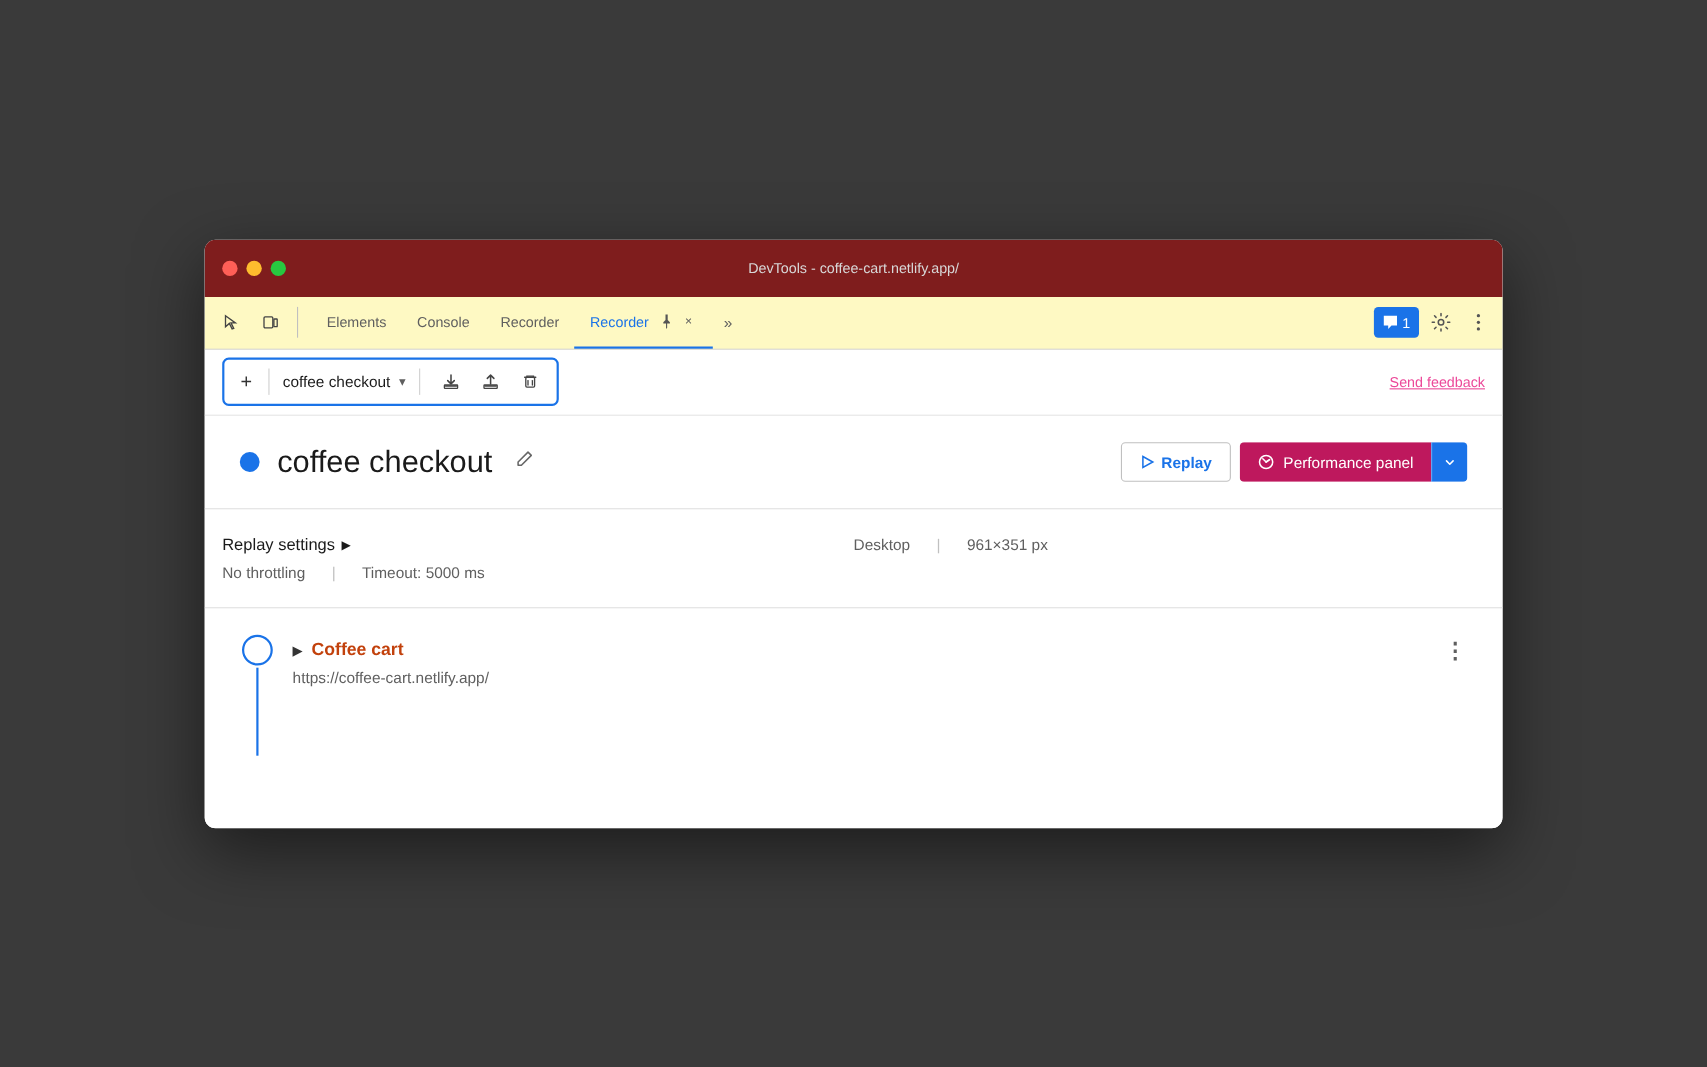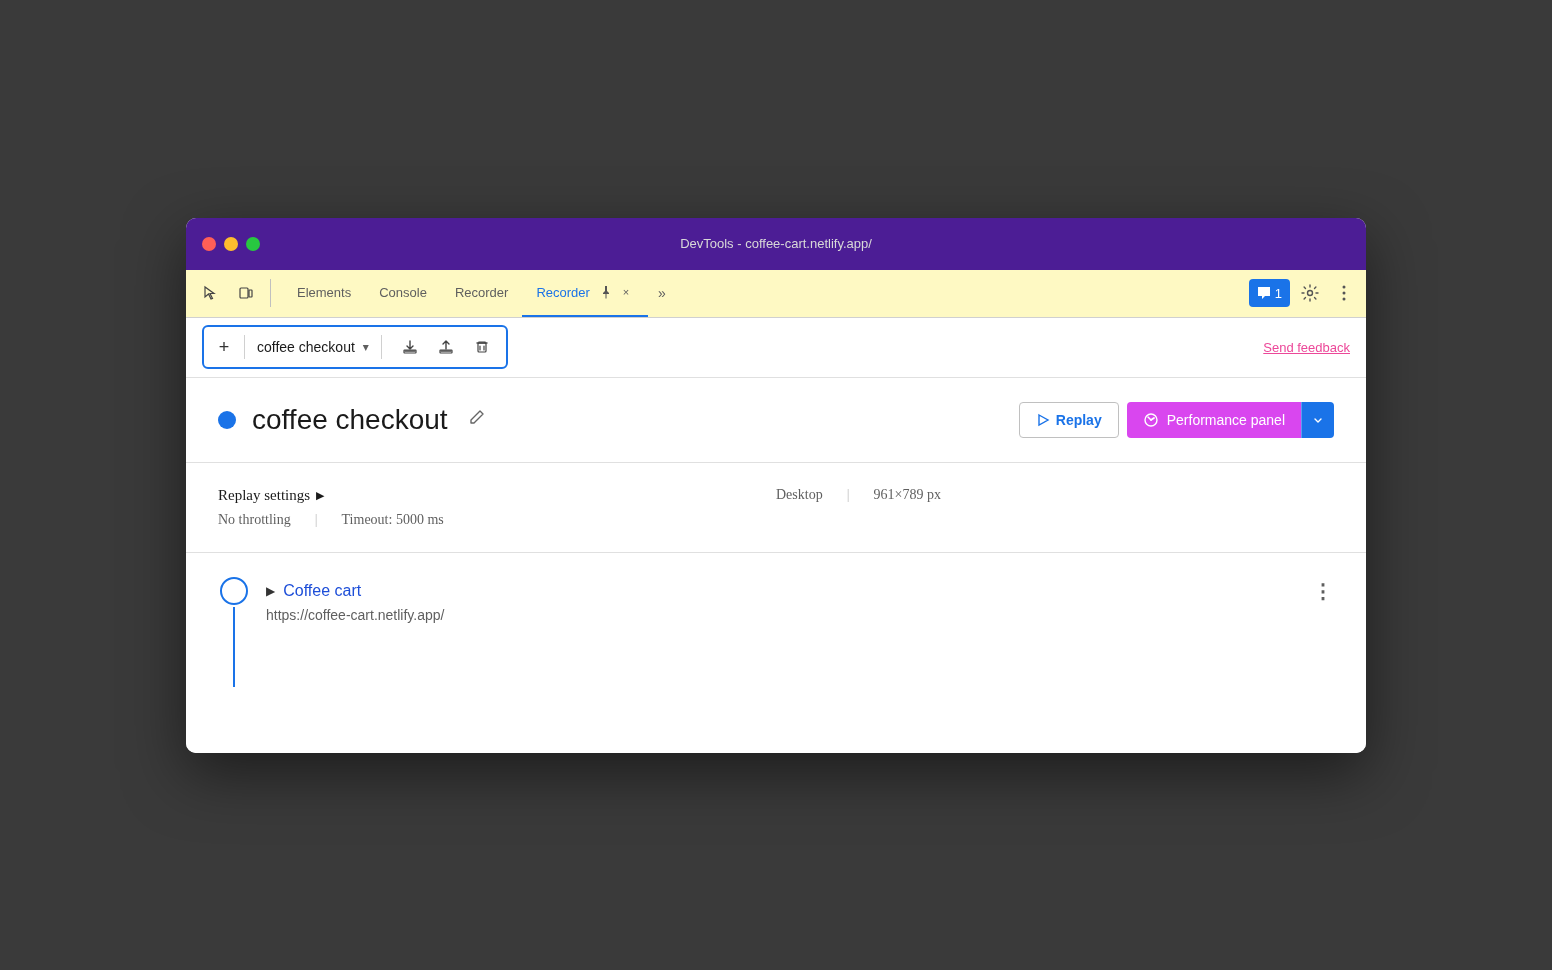--- a/index.html
+++ b/index.html
@@ -13,21 +13,21 @@
     }
     .window {
       width: 1180px;
       background: #ffffff;
       border-radius: 10px;
       overflow: hidden;
       box-shadow: 0 20px 60px rgba(0,0,0,0.5);
     }
     
     .titlebar {
-      background: #4c1d95;
+      background: #7f1d1d;
       height: 52px;
       display: flex;
       align-items: center;
       justify-content: center;
       position: relative;
       padding: 0 16px;
     }
     .traffic-lights {
       position: absolute;
       left: 16px;
@@ -298,21 +298,21 @@
       display: flex;
       align-items: center;
       gap: 0;
       border-radius: 4px;
       overflow: hidden;
     }
     .perf-main {
       display: flex;
       align-items: center;
       gap: 8px;
-      background: #d946ef;
+      background: #be185d;
       color: #fff;
       font-size: 14px;
       font-weight: 500;
       padding: 8px 16px;
       cursor: pointer;
       border: none;
       height: 36px;
     }
     .perf-dropdown {
       background: #1a73e8;
@@ -322,24 +322,23 @@
       padding: 0 10px;
       cursor: pointer;
       height: 36px;
       display: flex;
       align-items: center;
       font-size: 13px;
     }
     
     .settings-section {
       display: flex;
-      padding: 24px 32px;
+      padding: 24px 16px;
       border-bottom: 1px solid #e0e0e0;
       gap: 0;
-      font-family: Liberation Serif, serif;
     }
     .settings-left {
       flex: 1;
     }
     .settings-right {
       flex: 1;
     }
     .settings-heading {
       font-size: 15px;
       font-weight: 500;
@@ -405,22 +404,22 @@
       gap: 8px;
       margin-bottom: 4px;
     }
     .step-expand {
       color: #333;
       font-size: 12px;
       cursor: pointer;
     }
     .step-title {
       font-size: 16px;
-      font-weight: 400;
-      color: #1d4ed8;
+      font-weight: 700;
+      color: #c2410c;
     }
     .step-url {
       font-size: 14px;
       color: #5f5f5f;
     }
     .step-more {
       margin-left: auto;
       color: #5f5f5f;
       font-size: 20px;
       cursor: pointer;
@@ -583,21 +582,21 @@
         <div class="settings-values">
           <span>No throttling</span>
           <span class="settings-divider">|</span>
           <span>Timeout: 5000 ms</span>
         </div>
       </div>
       <div class="settings-right">
         <div class="settings-values">
           <span>Desktop</span>
           <span class="settings-divider">|</span>
-          <span>961×789 px</span>
+          <span>961×351 px</span>
         </div>
       </div>
     </div>
 
     <div class="steps-section">
       <div class="step-item">
         <div class="step-circle-col">
           <div class="step-circle"></div>
           <div class="step-line"></div>
         </div>

